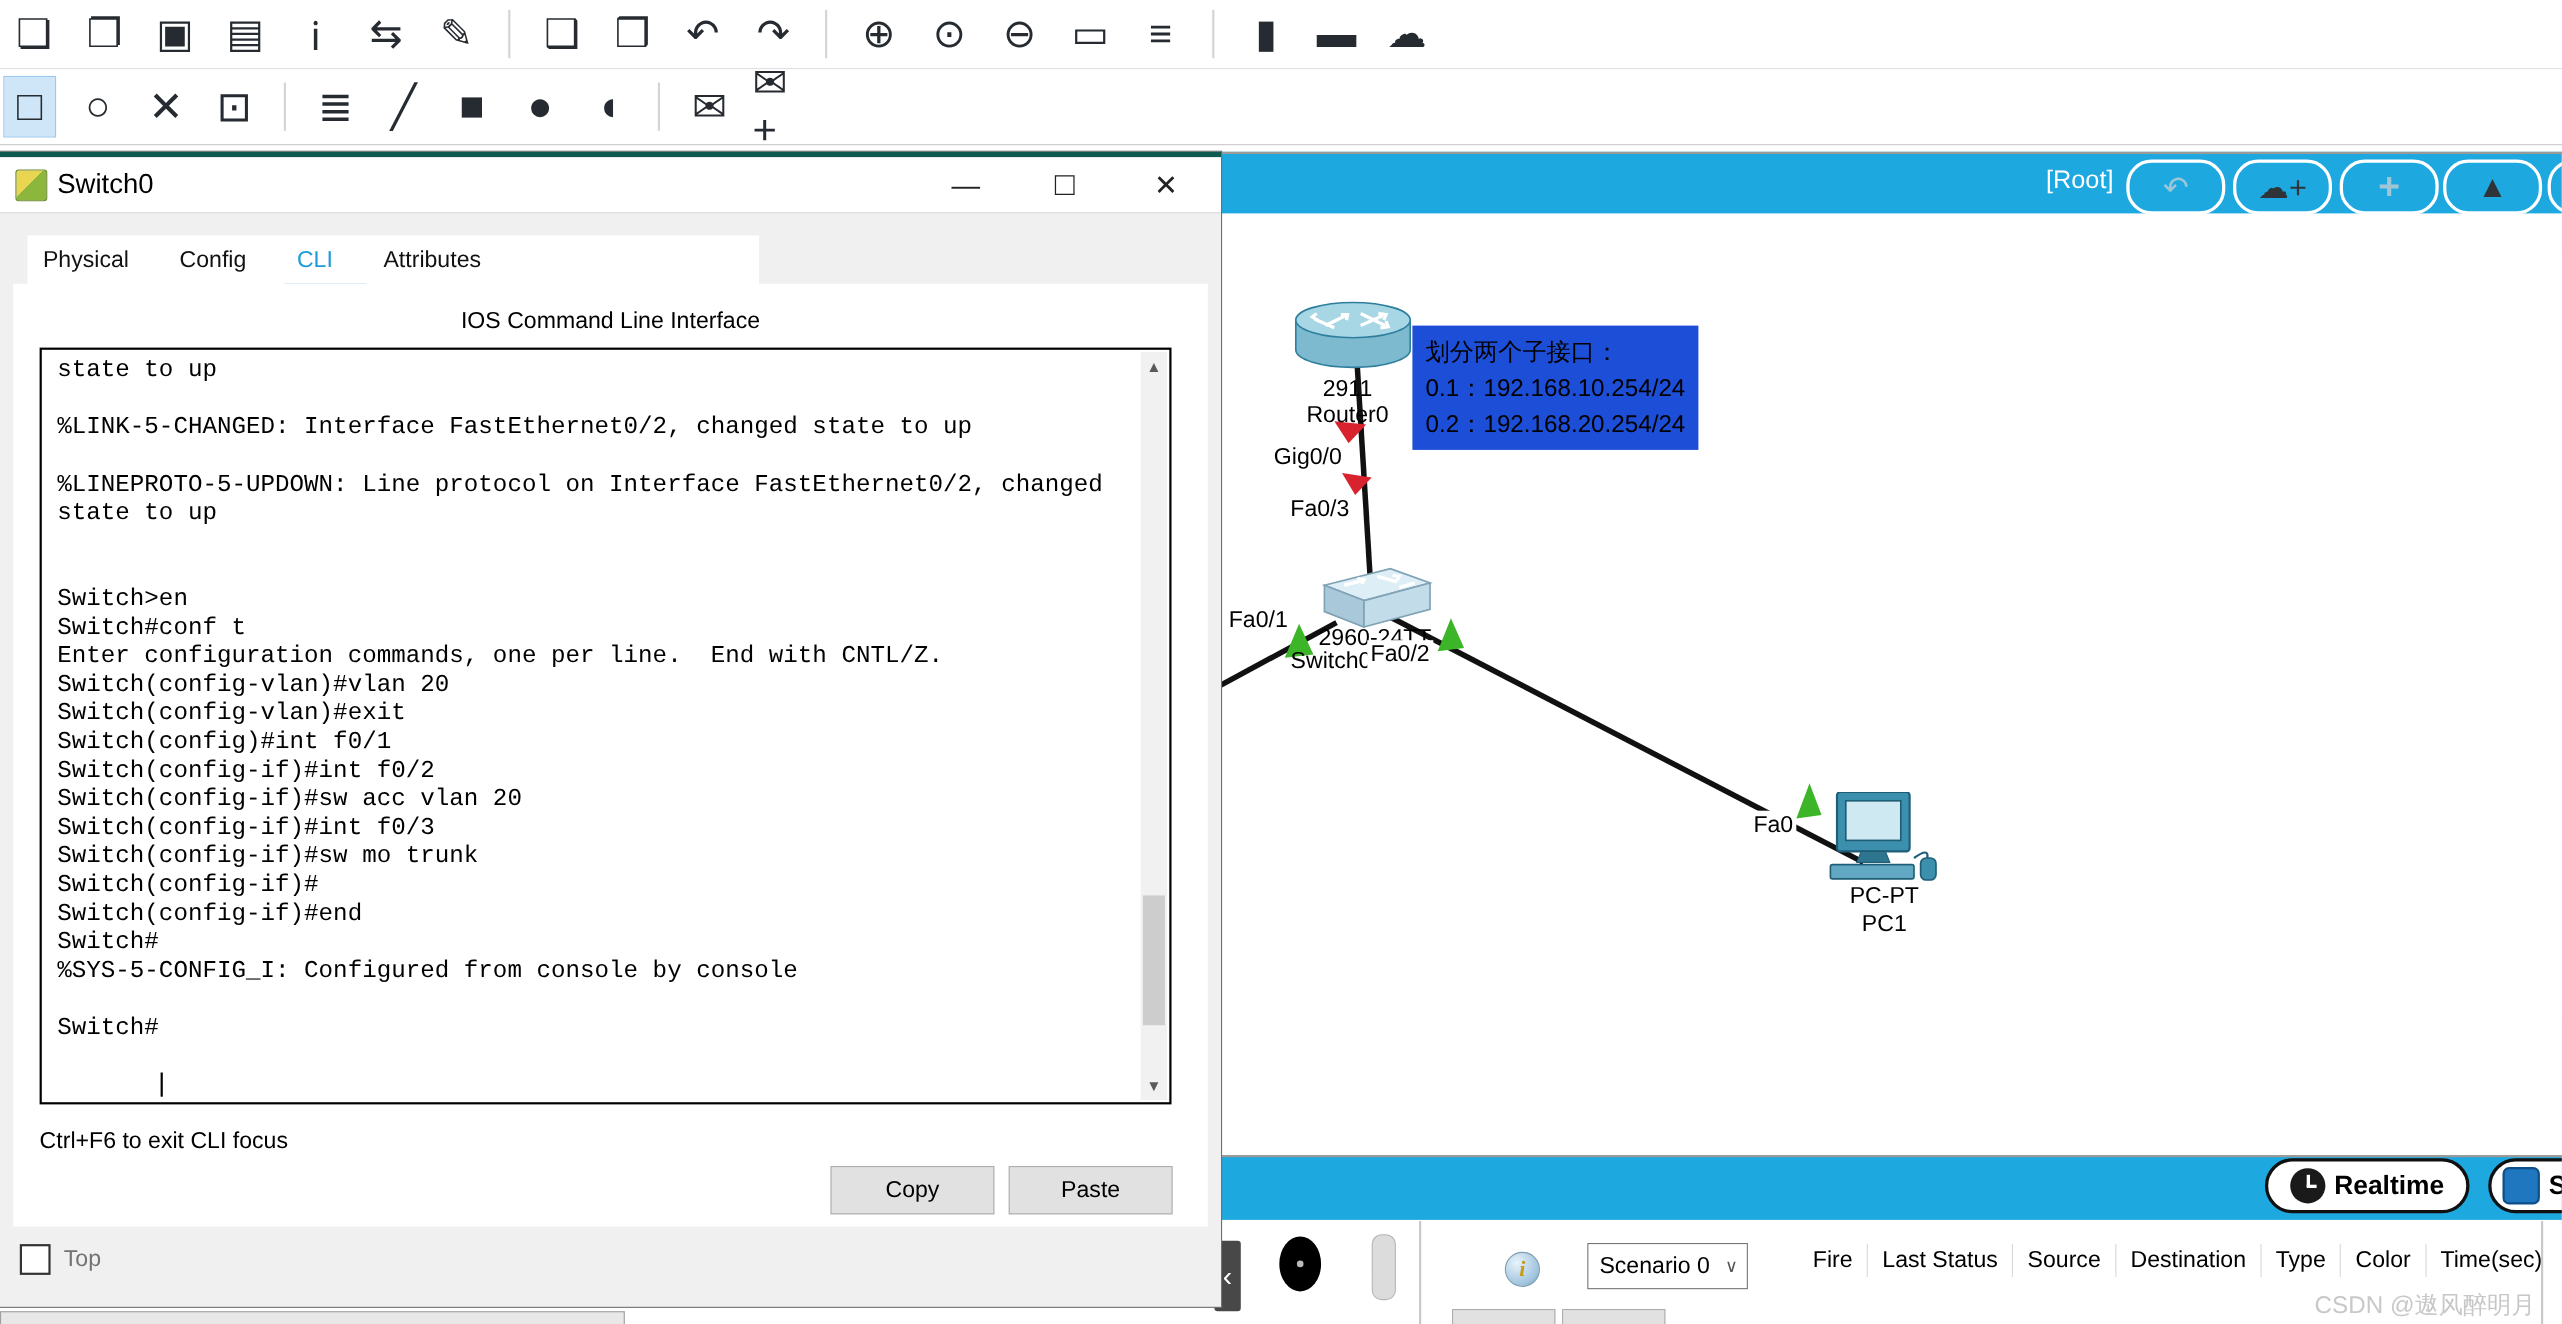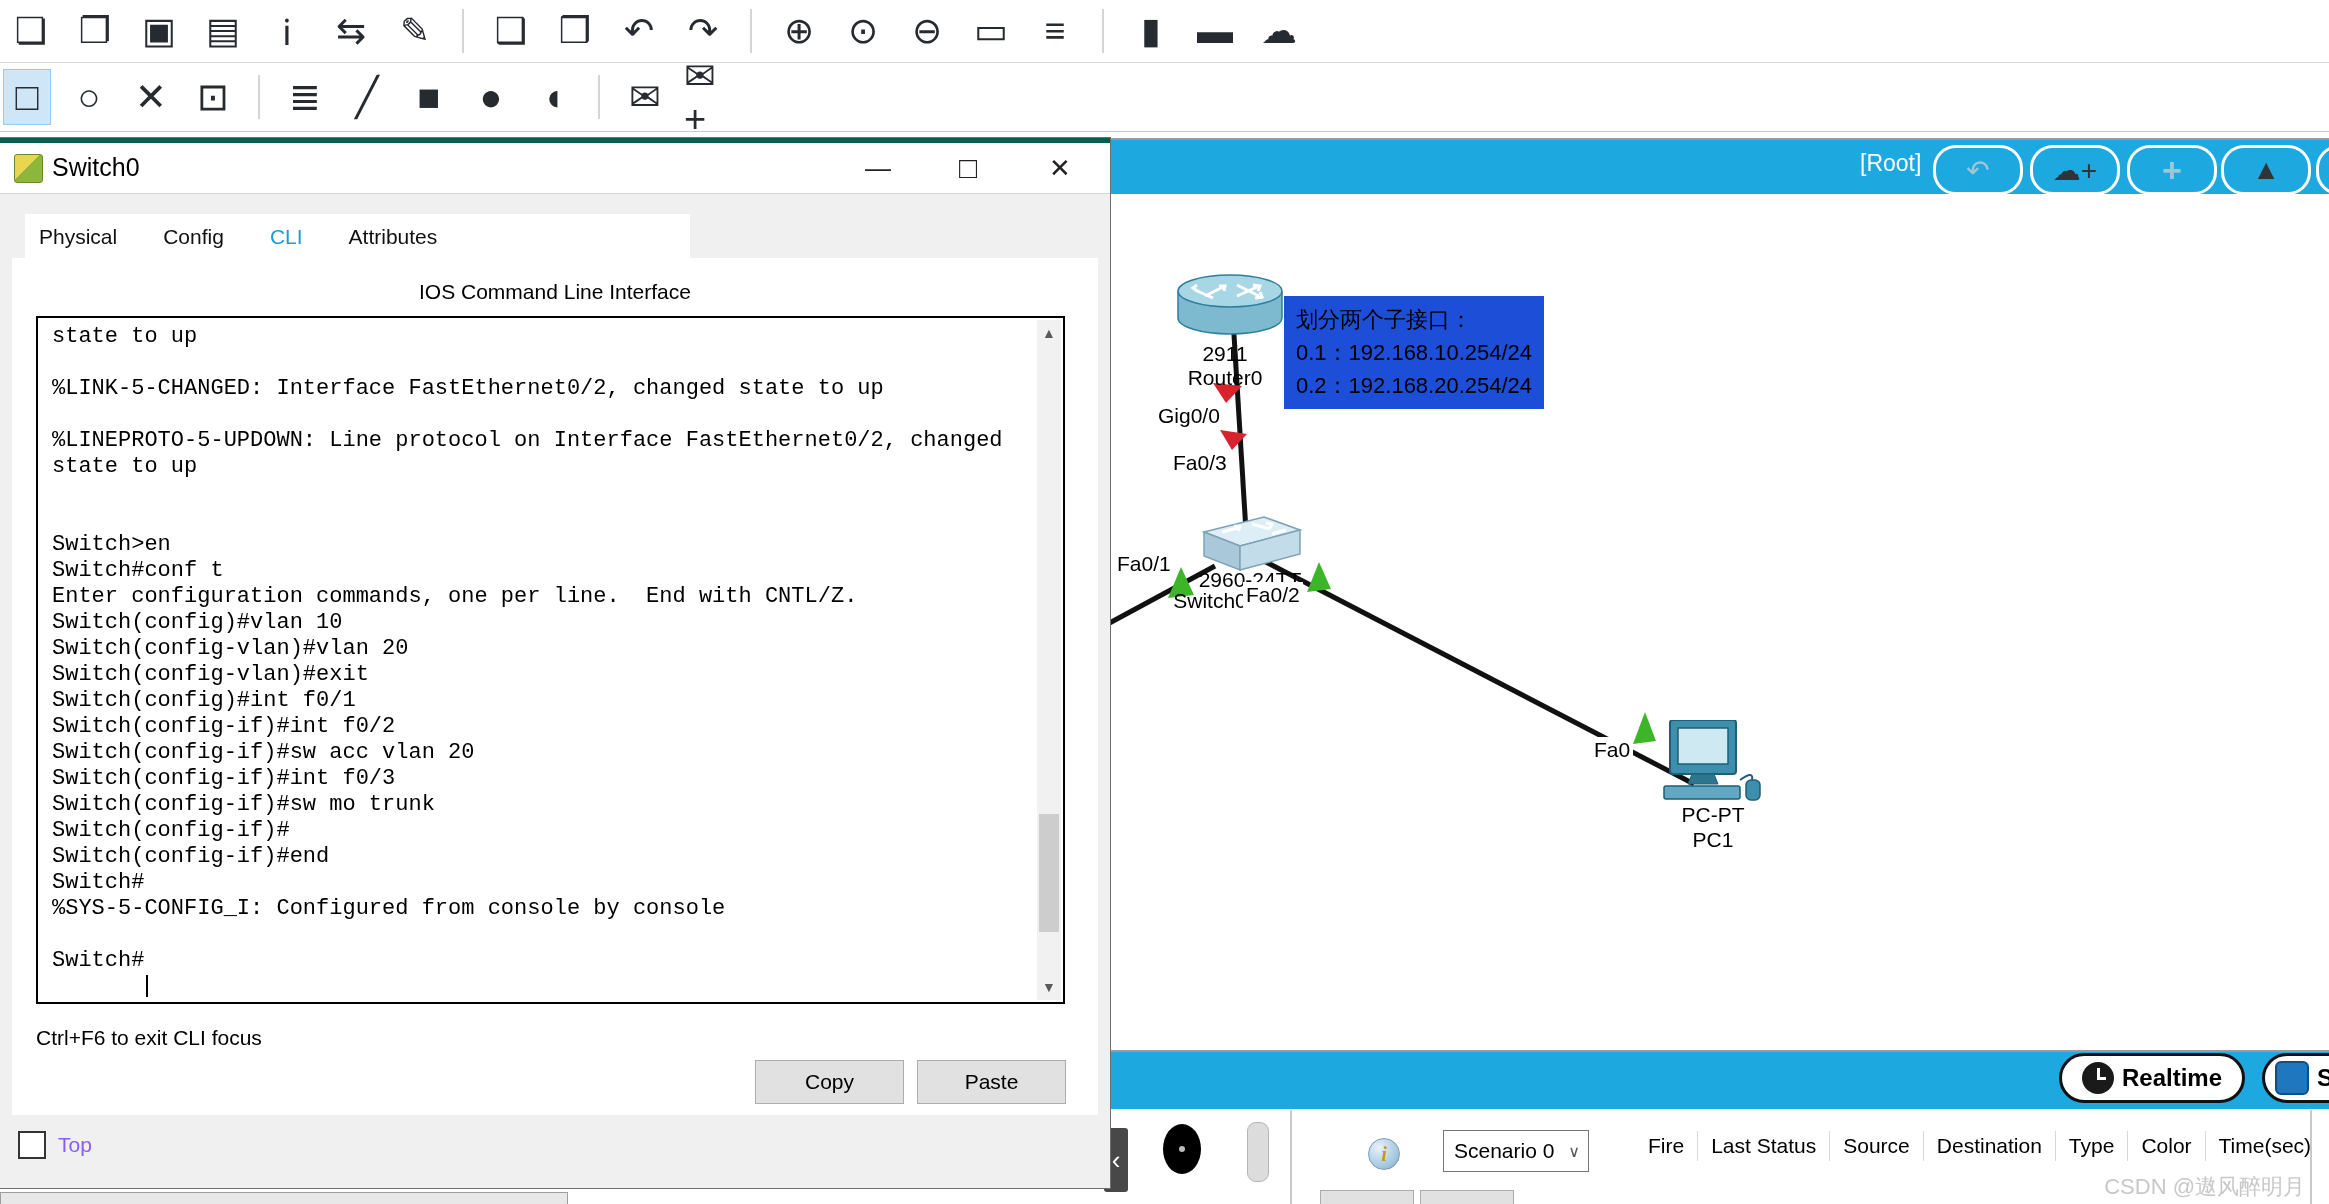--- a/index.html
+++ b/index.html
@@ -64,21 +64,21 @@
   .scr-btn{position:absolute;left:0;width:24px;height:26px;display:flex;align-items:center;justify-content:center;
            font-size:14px;color:#5a5a5a;}
   #scr-up{top:0;} #scr-down{bottom:0;}
   #scr-thumb{position:absolute;left:2px;top:494px;width:20px;height:118px;background:#cdcdcd;}
   #cli-hint{position:absolute;left:24px;top:768px;font-size:21px;color:#000;}
   .dlgbtn{position:absolute;top:758px;width:147px;height:42px;background:#e1e1e1;border:1px solid #adadad;
           display:flex;align-items:center;justify-content:center;font-size:21px;color:#000;margin-top:44px;}
   #btn-copy{left:743px;} #btn-paste{left:905px;}
   #top-row{position:absolute;left:18px;top:993px;display:flex;align-items:center;gap:12px;}
   #top-checkbox{width:24px;height:24px;background:#fff;border:2px solid #333;}
-  #top-label{font-size:21px;color:#8b5cf6;}
+  #top-label{font-size:21px;color:#737373;}
 
   
   #realtime-pill{position:absolute;left:2059px;top:1053px;width:186px;height:50px;background:#fff;border:3px solid #111;
                  border-radius:26px;display:flex;align-items:center;justify-content:center;gap:8px;box-sizing:border-box;}
   #realtime-label{font-size:24px;font-weight:bold;color:#000;}
   #clock-icon{width:32px;height:32px;border-radius:50%;background:#1a1a1a;position:relative;flex:0 0 auto;}
   #clock-icon::before{content:"";position:absolute;left:15px;top:6px;width:3px;height:11px;background:#fff;}
   #clock-icon::after{content:"";position:absolute;left:15px;top:15px;width:9px;height:3px;background:#fff;}
   #sim-pill{position:absolute;left:2262px;top:1053px;width:130px;height:50px;background:#fff;border:3px solid #111;
             border-radius:26px;display:flex;align-items:center;padding-left:10px;gap:8px;box-sizing:border-box;}
@@ -284,21 +284,20 @@
             <div class="term-line"></div>
             <div class="term-line">%LINK-5-CHANGED: Interface FastEthernet0/2, changed state to up</div>
             <div class="term-line"></div>
             <div class="term-line">%LINEPROTO-5-UPDOWN: Line protocol on Interface FastEthernet0/2, changed</div>
             <div class="term-line">state to up</div>
             <div class="term-line"></div>
             <div class="term-line"></div>
             <div class="term-line">Switch&gt;en</div>
             <div class="term-line">Switch#conf t</div>
             <div class="term-line">Enter configuration commands, one per line.  End with CNTL/Z.</div>
-            <div class="term-line">Switch(config)#vlan 10</div>
             <div class="term-line">Switch(config-vlan)#vlan 20</div>
             <div class="term-line">Switch(config-vlan)#exit</div>
             <div class="term-line">Switch(config)#int f0/1</div>
             <div class="term-line">Switch(config-if)#int f0/2</div>
             <div class="term-line">Switch(config-if)#sw acc vlan 20</div>
             <div class="term-line">Switch(config-if)#int f0/3</div>
             <div class="term-line">Switch(config-if)#sw mo trunk</div>
             <div class="term-line">Switch(config-if)#</div>
             <div class="term-line">Switch(config-if)#end</div>
             <div class="term-line">Switch#</div>

